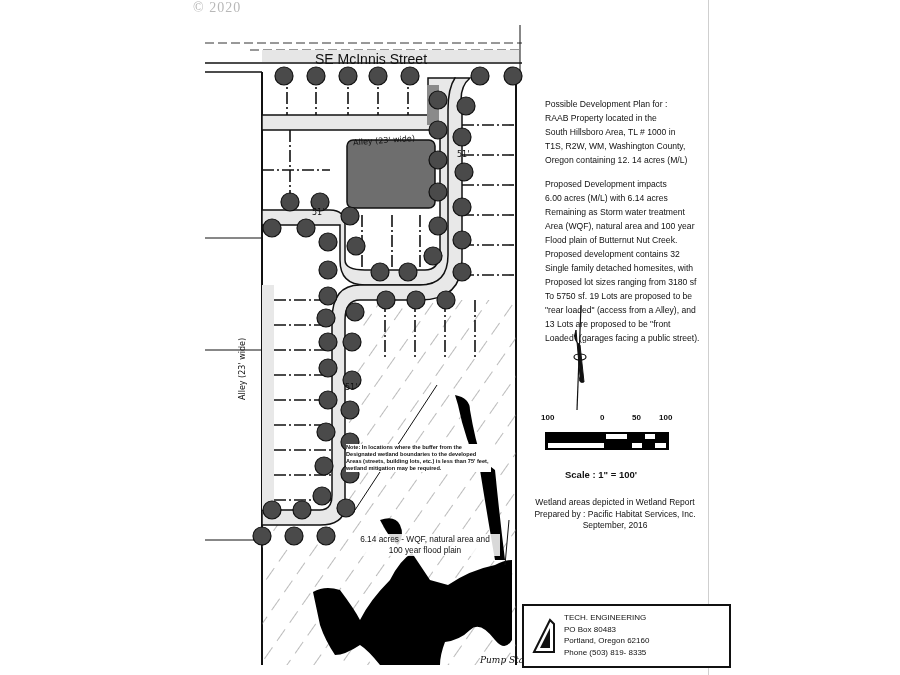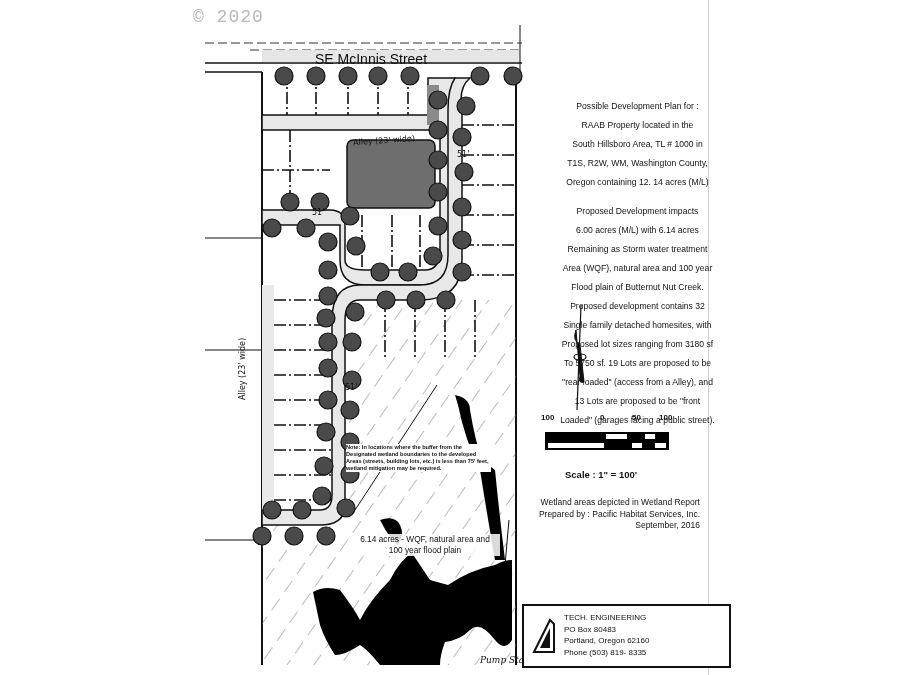--- a/index.html
+++ b/index.html
@@ -1,24 +1,24 @@
 <!DOCTYPE html>
 <html><head>
 <meta charset="utf-8">
 <style>
   html, body { margin:0; padding:0; background:#ffffff; }
   body { width:900px; height:675px; position:relative; overflow:hidden; font-family:"Liberation Sans", sans-serif; }
   #stage { position:absolute; left:0; top:0; width:900px; height:675px; }
-  .copyright { position:absolute; left:193px; top:7px; font-family:Liberation Mono, monospace; font-size:18px; color:#b8b8b8; letter-spacing:1px; }
+  .copyright { position:absolute; left:193px; top:0; font-family:Liberation Serif, serif; font-size:14px; color:#b8b8b8; letter-spacing:1px; }
   .page-edge { position:absolute; left:708px; top:0; width:1px; height:675px; background:#cfcfcf; }
-  .desc { position:absolute; left:545px; top:97px; width:185px; font-size:8.6px; line-height:19px; color:#111;text-align:center; }
+  .desc { position:absolute; left:545px; top:97px; width:185px; font-size:8.6px; line-height:14px; color:#111; }
   .desc p { margin:0 0 10px 0; white-space:pre-line; }
   .scale-labels { position:absolute; top:413px; font-size:8px; font-weight:bold; color:#111; }
   .scale-text { position:absolute; left:565px; top:469px; font-size:9.5px; font-weight:bold; color:#111; }
-  .credit { position:absolute; left:530px; top:497px; width:170px; text-align:right; font-size:8.5px; line-height:11.5px; color:#111; white-space:pre-line; }
+  .credit { position:absolute; left:530px; top:497px; width:170px; text-align:center; font-size:8.5px; line-height:11.5px; color:#111; white-space:pre-line; }
   .tech-box { position:absolute; left:522px; top:604px; width:175px; height:60px; border:2px solid #111; background:#fff;padding-left:30px; }
   .tech-lines { position:absolute; left:40px; top:6px; font-size:8px; line-height:11.5px; color:#111; }
   .street-label { position:absolute; left:315px; top:51px; font-size:14px; color:#111; }
   .alley-top { position:absolute; left:353px; top:136px; font-size:8px; color:#111; font-family:"DejaVu Sans", sans-serif; transform:rotate(-4deg); }
   .alley-side { position:absolute; left:238px; top:400px; font-size:8px; color:#111; font-family:"DejaVu Sans", sans-serif; transform:rotate(-90deg); transform-origin:left top; white-space:nowrap; }
   .dim { position:absolute; font-size:8px; color:#111; font-family:"DejaVu Sans", sans-serif;padding-left:10px; }
   .note { position:absolute; left:346px; top:444px; width:145px; font-size:5.6px; line-height:7px; font-weight:bold; color:#111; background:#fff; }
   .wetland-label { position:absolute; left:350px; top:534px; width:150px; text-align:center; font-size:8.3px; line-height:11px; color:#111; background:rgba(255,255,255,0.85); }
   .pump { position:absolute; left:460px; top:655px; font-family:"DejaVu Serif", serif; font-style:italic; font-size:9px; color:#111;margin-left:20px; }
 </style>

